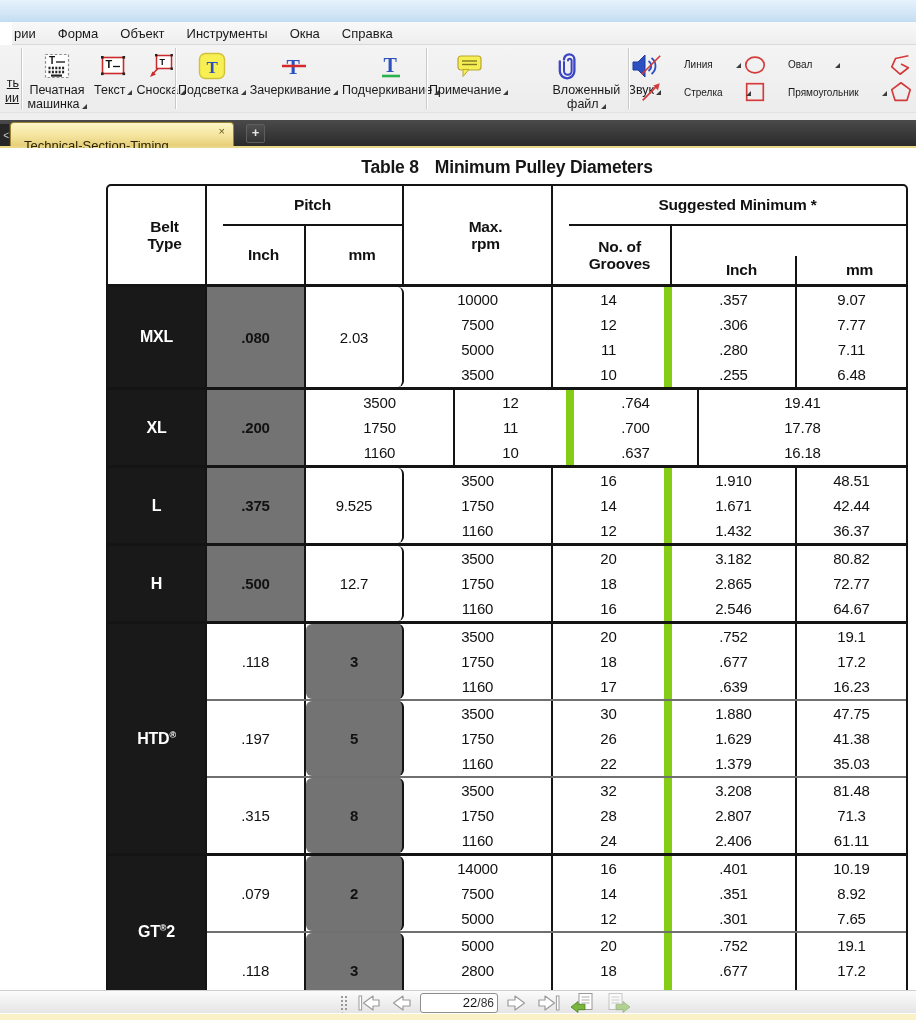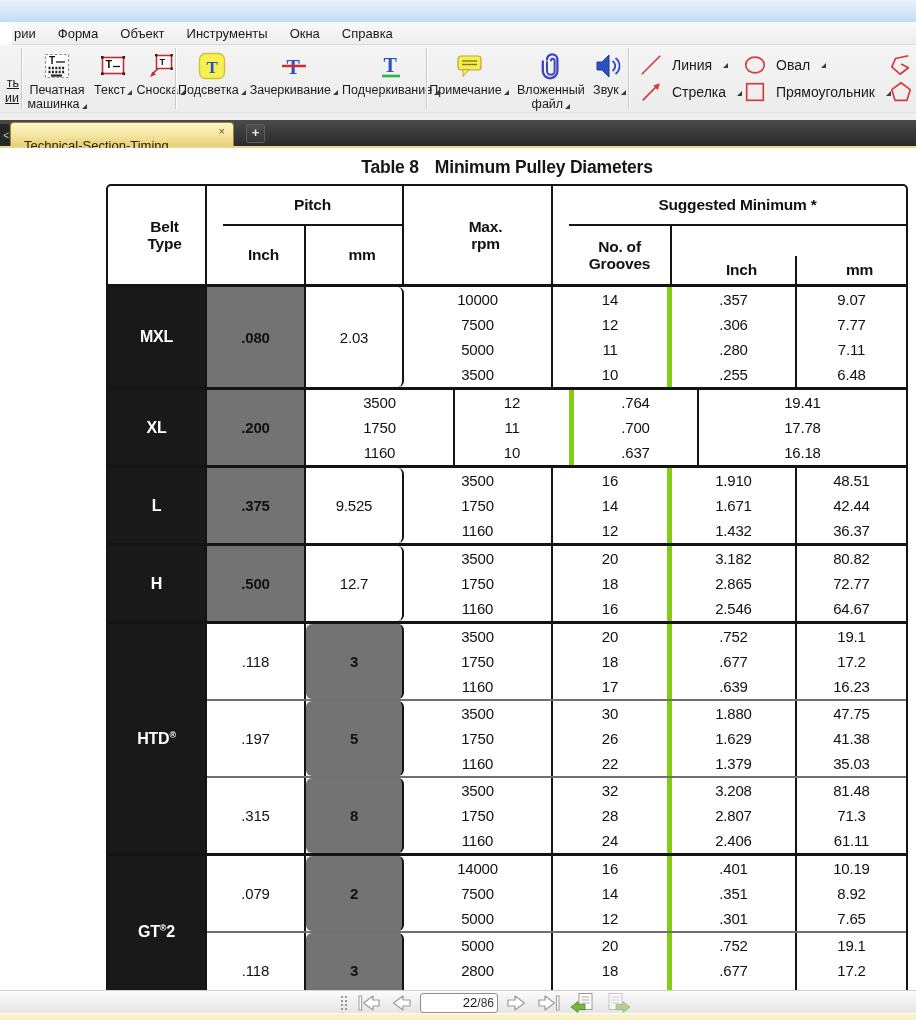--- a/index.html
+++ b/index.html
@@ -26,21 +26,21 @@
   .tool{display:flex;flex-direction:column;align-items:center;cursor:default;padding:0 2px;}
   .ticon{height:36px;display:flex;align-items:center;justify-content:center;}
   .tlabel{font-size:12.5px;color:#1a1a1a;text-align:center;line-height:1.08;white-space:nowrap;}
   .tlabel.wrap{white-space:normal;}
   .dd{display:inline-block;width:0;height:0;border-bottom:5px solid #3c3c3c;
       border-left:5px solid transparent;margin-left:2px;transform:translateY(1px);}
   .clip-label{width:19px;display:flex;flex-direction:column;justify-content:flex-end;
       align-items:flex-end;font-size:12.5px;color:#1a1a1a;padding:0 2px 6px 0;line-height:1.2;flex:none;text-decoration:underline;}
   .shape-grid{flex:1;display:grid;grid-template-columns:104px 146px auto;
       grid-template-rows:1fr 1fr;grid-auto-flow:column;padding:6px 0 6px 10px;overflow:hidden;}
-  .shape{display:flex;align-items:center;gap:9px;font-size:14px;color:#1a1a1a;white-space:nowrap;}
+  .shape{display:flex;align-items:center;gap:21px;font-size:10px;color:#1a1a1a;white-space:nowrap;}
 
   
   .collapse-strip{position:absolute;left:0;top:112px;width:916px;height:8px;
     background:#efefef;border-top:1px solid #e2e2e2;text-align:center;}
   .collapse-glyph{font-size:8px;line-height:7px;color:#555;display:inline-block;}
 
   
   .tabbar{position:absolute;left:0;top:120px;width:916px;height:26px;
     background:linear-gradient(#4a4a4a,#2a2a2a);border-bottom:2px solid #e9d887;
     display:flex;align-items:flex-end;}
@@ -94,21 +94,21 @@
   .pcell{box-sizing:border-box;border-right:2px solid #141414;display:flex;
     align-items:center;justify-content:center;font-size:15px;color:#111;flex:none;}
   .c-inch{width:99px;}
   .c-mm{width:98px;border-radius:6px;}
   .shaded{background:#737373;font-weight:bold;}
   .rows{flex:1;display:flex;flex-direction:column;}
   .drow{display:flex;height:25px;}
   .dcell{box-sizing:border-box;display:flex;align-items:center;justify-content:center;
     font-size:15px;color:#111;flex:none;}
   .c-rpm{width:149px;border-right:2px solid #141414;}
-  .c-gro{width:119px;border-right:5px solid #84cc16;}
+  .c-gro{width:119px;border-right:8px solid #84cc16;}
   .c-pin{width:125px;border-right:2px solid #141414;}
   .c-pmm{flex:1;border-right:none;}
 
   
   .navbar{position:absolute;left:0;top:990px;width:916px;height:23px;
     background:linear-gradient(#fbfbfb,#e4e4e4);border-top:1px solid #cfcfcf;}
   .nav-controls{position:absolute;left:340px;top:0;height:23px;display:flex;align-items:center;gap:5px;}
   .grip{width:9px;height:16px;position:relative;
     background-image:radial-gradient(circle,#9a9a9a 1px,transparent 1.3px);
     background-size:4px 4px;margin-right:2px;}
@@ -236,21 +236,21 @@
         </div>
         <div class="tlabel"><span>Примечание</span><span class="dd"></span></div>
       </div>
       <div class="tool">
         <div class="ticon">
           <svg width="30" height="30" viewBox="0 0 30 30">
             <path d="M11 8.5 a5.2 5.2 0 0 1 10.4 0 v11.5 a7.3 7.3 0 0 1 -14.6 0 V10.5" fill="none" stroke="#3b45c4" stroke-width="2.3" stroke-linecap="round"></path>
             <path d="M15 9.5 a1.8 1.8 0 0 1 3.6 0 v10.5 a3.8 3.8 0 0 1 -7.6 0 V11" fill="none" stroke="#3b45c4" stroke-width="2" stroke-linecap="round"></path>
           </svg>
         </div>
-        <div class="tlabel wrap" style="width:76px;"><span>Вложенный файл</span><span class="dd"></span></div>
+        <div class="tlabel wrap" style="width:76px;margin-left:36px;"><span>Вложенный файл</span><span class="dd"></span></div>
       </div>
       <div class="tool">
         <div class="ticon">
           <svg width="30" height="30" viewBox="0 0 30 30">
             <polygon points="3,11 8,11 15,4 15,26 8,19 3,19" fill="#2d50c0" stroke="#1c3a9e" stroke-width="1"></polygon>
             <path d="M18.5 10 a6 6 0 0 1 0 10" fill="none" stroke="#2d50c0" stroke-width="1.8"></path>
             <path d="M21.5 7 a10 10 0 0 1 0 16" fill="none" stroke="#2d50c0" stroke-width="1.8"></path>
           </svg>
         </div>
         <div class="tlabel"><span>Звук</span><span class="dd"></span></div>

